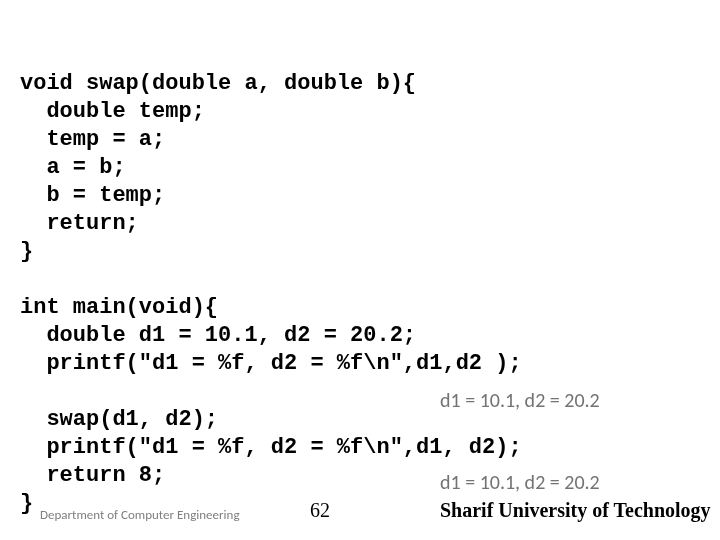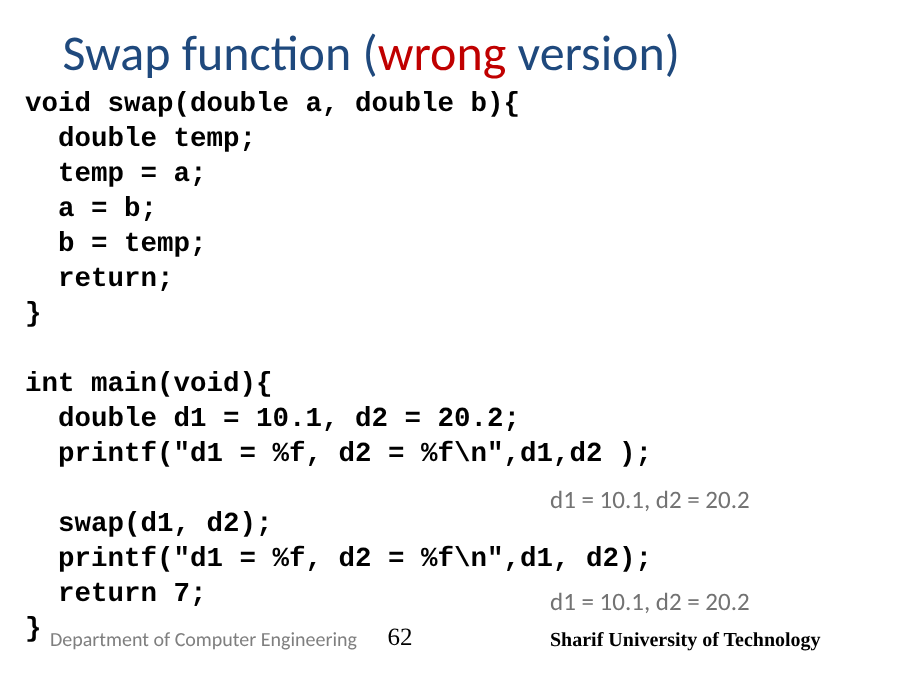--- a/index.html
+++ b/index.html
@@ -45,66 +45,63 @@
     font-family: "Calibri", Arial, sans-serif;
     font-size: 20px;
     color: #737373;
   }
   .out1 { left: 440px; top: 388px; }
   .out2 { left: 440px; top: 470px; }
   .footer-left {
     position: absolute;
     left: 40px;
     bottom: 18px;
-    font-size: 16px;
+    font-size: 13px;
     color: #7f7f7f;
     font-family: "Calibri", Arial, sans-serif;
   }
   .footer-page {
     position: absolute;
     left: 310px;
     bottom: 18px;
     font-size: 20px;
     color: #000;
     font-family: "Times New Roman", Times, serif;
   }
   .footer-right {
     position: absolute;
     left: 440px;
     bottom: 18px;
-    font-size: 16px;
+    font-size: 20px;
     font-weight: bold;
     color: #000;
     font-family: "Times New Roman", Times, serif;
   }
 </style>
 </head>
 <body>
 
 <div class="slide">
 
-  <div class="title">
-    <span>Swap function (</span><span class="wrong">wrong</span><span> version)</span>
-  </div>
 
   <div class="code">void swap(double a, double b){
   double temp;
   temp = a;
   a = b;
   b = temp;
   return;
 }
 
 int main(void){
   double d1 = 10.1, d2 = 20.2;
   printf("d1 = %f, d2 = %f\n",d1,d2 );
 
   swap(d1, d2);
   printf("d1 = %f, d2 = %f\n",d1, d2);
-  return 7;
+  return 8;
 }</div>
 
   <div class="output out1">d1 = 10.1, d2 = 20.2</div>
   <div class="output out2">d1 = 10.1, d2 = 20.2</div>
 
   <div class="footer-left">Department of Computer Engineering</div>
   <div class="footer-page">62</div>
   <div class="footer-right">Sharif University of Technology</div>
 
 </div>

